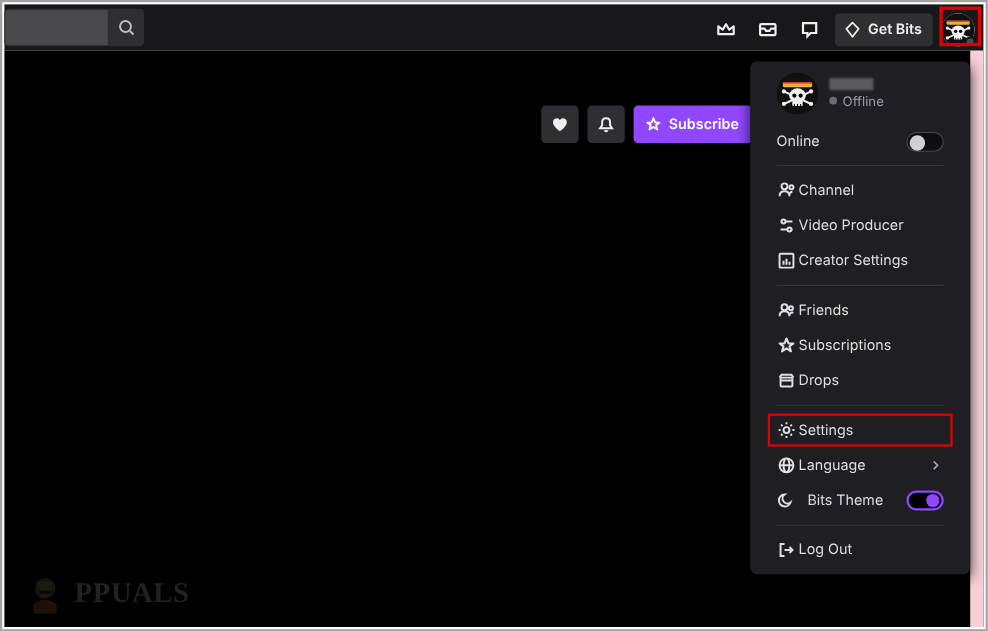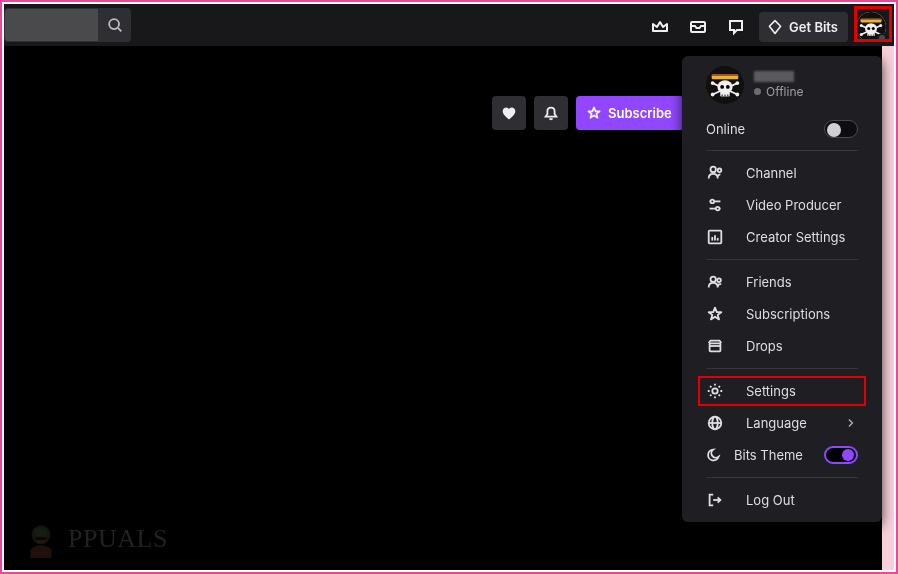--- a/index.html
+++ b/index.html
@@ -1,18 +1,18 @@
 <!DOCTYPE html>
 <html><head>
 <meta charset="utf-8">
 <style>
   * { margin:0; padding:0; box-sizing:border-box; font-family: Inter, Roobert, "Helvetica Neue", Arial, sans-serif; }
   body { width:898px; height:574px; background:#fff; position:relative; overflow:hidden; }
 
-  .frame { position:absolute; left:0; top:0; width:898px; height:574px; border:2px solid #ec4899; }
+  .frame { position:absolute; left:0; top:0; width:898px; height:574px; border:2px solid #a3a3a3; }
 
   .top-bar { position:absolute; left:2px; top:2px; right:2px; height:42px; background:#18181b; display:flex; align-items:center; }
   .search-wrap { display:flex; align-items:center; height:34px; margin-left:0; }
   .search-input { width:95px; height:34px; background:#4a4a4d; border:1px solid #303032; color:#efeff1; padding:0 8px; font-size:13px; border-radius:4px 0 0 4px; }
   .search-btn { width:32px; height:34px; background:#2f2f33; border:none; border-radius:0 4px 4px 0; display:flex; align-items:center; justify-content:center; cursor:pointer; }
   .top-right { position:absolute; right:8px; top:2px; height:42px; display:flex; align-items:center; gap:8px; }
   .icon-btn { width:30px; height:30px; background:transparent; border:none; display:flex; align-items:center; justify-content:center; cursor:pointer; color:#efeff1; }
   .getbits { height:30px; padding:0 10px 0 8px; background:#2f2f33; border:none; border-radius:4px; display:flex; align-items:center; gap:6px; color:#efeff1; font-size:13px; font-weight:600; cursor:pointer; }
   .avatar-btn { width:30px; height:30px; border-radius:50%; border:none; cursor:pointer; position:relative; display:flex; align-items:center; justify-content:center; }
   .skull-svg { display:block; }
@@ -28,35 +28,35 @@
   .subscribe-btn { height:34px; padding:0 12px 0 10px; background:#9147ff; border:none; border-radius:4px; color:#fff; font-size:13px; font-weight:600; display:flex; align-items:center; gap:6px; cursor:pointer; }
 
   .dropdown { position:absolute; top:54px; right:14px; width:200px; background:#1f1f23; border-radius:6px; box-shadow:0 4px 12px rgba(0,0,0,.7); padding:10px 12px 6px; color:#dedee3; z-index:20; }
   .dd-header { display:flex; align-items:center; gap:10px; padding:0 12px 10px; }
   .dd-avatar { width:38px; height:38px; border-radius:50%; display:flex; align-items:center; justify-content:center; flex:none; }
   .dd-user { display:flex; flex-direction:column; gap:2px; }
   .dd-name { width:40px; height:11px; background:#5b5b5f; filter:blur(1px); }
   .dd-status { font-size:12px; color:#9c9ca4; display:flex; align-items:center; gap:5px; }
   .dd-status::before { content:""; width:7px; height:7px; border-radius:50%; background:#6b6b70; display:inline-block; }
   .dd-sep { height:1px; background:#35353b; margin:6px 12px; }
-  .dd-row { display:flex; align-items:center; gap:22px; padding:7px 12px; font-size:13px; cursor:pointer; position:relative; }
+  .dd-row { display:flex; align-items:center; gap:2px; padding:7px 12px; font-size:13px; cursor:pointer; position:relative; }
   .dd-icon { width:18px; height:18px; flex:none; display:flex; align-items:center; justify-content:center; color:#dedee3; }
   .dd-chevron { position:absolute; right:12px; color:#adadb8; }
   .dd-toggle-row { display:flex; align-items:center; padding:6px 12px 6px 12px; font-size:13px; }
   .dd-toggle-row .label-text { flex:1; display:flex; align-items:center; gap:10px; }
   .toggle { width:34px; height:18px; border-radius:10px; position:relative; cursor:pointer; }
   .toggle .knob { position:absolute; top:2px; width:14px; height:14px; border-radius:50%; }
   .toggle.off { background:#0e0e10; border:1px solid #4a4a4d; }
   .toggle.off .knob { left:2px; background:#cfcfd4; }
   .toggle.on { background:#000; border:2px solid #9147ff; }
   .toggle.on .knob { right:2px; top:1px; width:12px; height:12px; background:#9147ff; }
   .settings-highlight { position:absolute; border:2px solid #e30000; left:4px; right:4px; height:30px; pointer-events:none; z-index:5; }
 
   .watermark { position:absolute; left:18px; bottom:12px; display:flex; align-items:center; gap:6px; opacity:.55; }
-  .watermark .wm-text { font-size:26px; font-weight:400; color:#3e3e3e; letter-spacing:.02em; font-family:Georgia, serif; }
+  .watermark .wm-text { font-size:26px; font-weight:700; color:#3e3e3e; letter-spacing:.02em; font-family:Georgia, serif; }
   .wm-logo { width:42px; height:42px; }
 
   svg { display:block; }
 </style>
 </head>
 <body>
 
 <div class="frame">
 
   <div class="top-bar">

